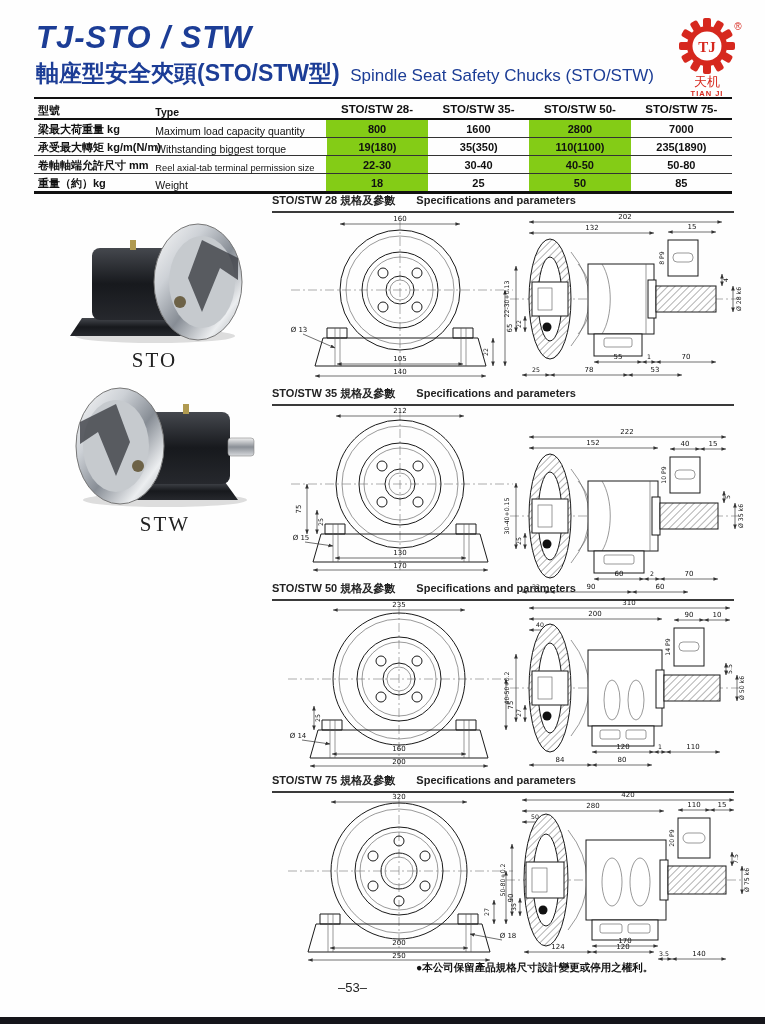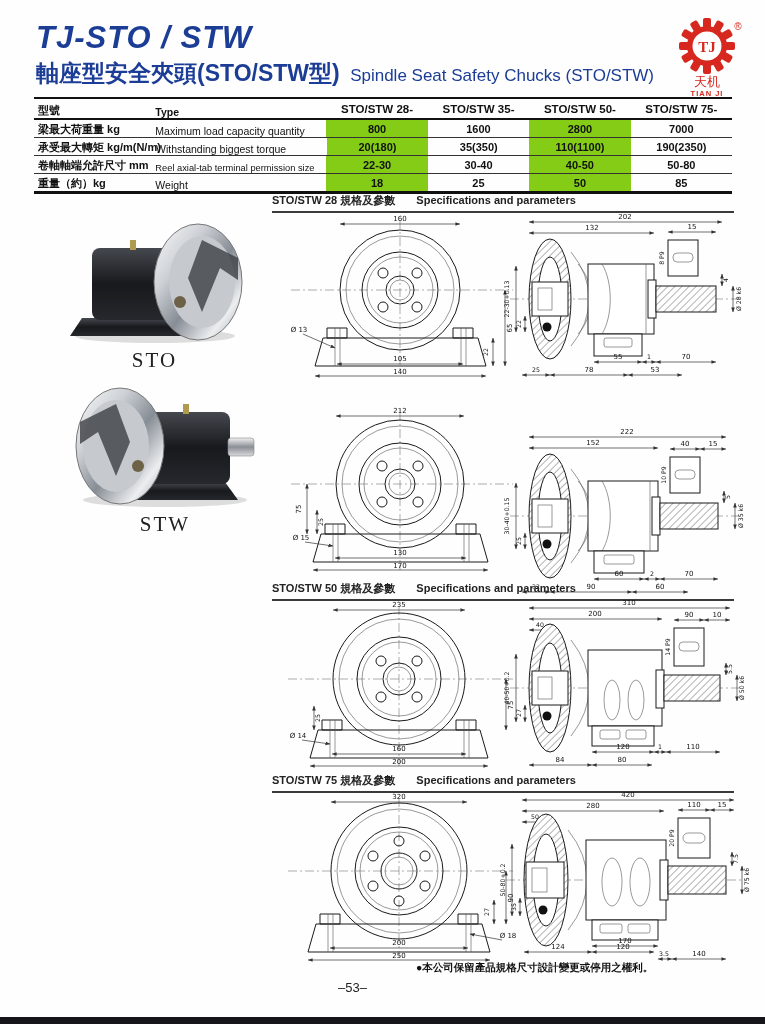--- a/index.html
+++ b/index.html
@@ -138,24 +138,24 @@
       <div class="c-zh">梁最大荷重量 kg</div>
       <div class="c-en">Maximum load capacity quantity</div>
       <div class="c-v g">800</div>
       <div class="c-v">1600</div>
       <div class="c-v g">2800</div>
       <div class="c-v">7000</div>
     </div>
     <div class="row">
       <div class="c-zh">承受最大轉矩 kg/m(N/m)</div>
       <div class="c-en">Withstanding biggest torque</div>
-      <div class="c-v g">20(180)</div>
+      <div class="c-v g">19(180)</div>
       <div class="c-v">35(350)</div>
       <div class="c-v g">110(1100)</div>
-      <div class="c-v">190(2350)</div>
+      <div class="c-v">235(1890)</div>
     </div>
     <div class="row">
       <div class="c-zh">卷軸軸端允許尺寸 mm</div>
       <div class="c-en" style="font-size:9.3px">Reel axial-tab terminal permission size</div>
       <div class="c-v g">22-30</div>
       <div class="c-v">30-40</div>
       <div class="c-v g">40-50</div>
       <div class="c-v">50-80</div>
     </div>
     <div class="row" style="border-bottom:none">
@@ -277,20 +277,24 @@
       <text class="dt" x="194" y="145">70</text>
       <line class="dim" x1="30" y1="161" x2="58" y2="161" marker-start="url(#ma)" marker-end="url(#ma)"></line>
       <text class="dts" x="44" y="158">25</text>
       <line class="dim" x1="58" y1="161" x2="136" y2="161" marker-start="url(#ma)" marker-end="url(#ma)"></line>
       <text class="dt" x="97" y="158">78</text>
       <line class="dim" x1="136" y1="161" x2="190" y2="161" marker-start="url(#ma)" marker-end="url(#ma)"></line>
       <text class="dt" x="163" y="158">53</text>
     </svg>
   </div>
 
+  <div class="sec-h" style="top:386px">
+    <span>STO/STW 35 規格及參數</span>
+    <span class="en">Specifications and parameters</span>
+  </div>
   <div class="draw" style="left:283px;top:406px">
     <svg width="235" height="170" viewBox="0 0 235 170">
       <line class="cl" x1="8" y1="78" x2="230" y2="78"></line>
         <line class="cl" x1="117" y1="6" x2="117" y2="164"></line>
       <circle class="ln" cx="117" cy="78" r="64"></circle>
         <circle class="thin" cx="117" cy="78" r="58"></circle>
       <circle class="ln" cx="117" cy="78" r="41"></circle>
         <circle class="thin" cx="117" cy="78" r="36"></circle>
       <circle class="ln" cx="99" cy="60" r="5"></circle>
         <circle class="ln" cx="135" cy="60" r="5"></circle>

